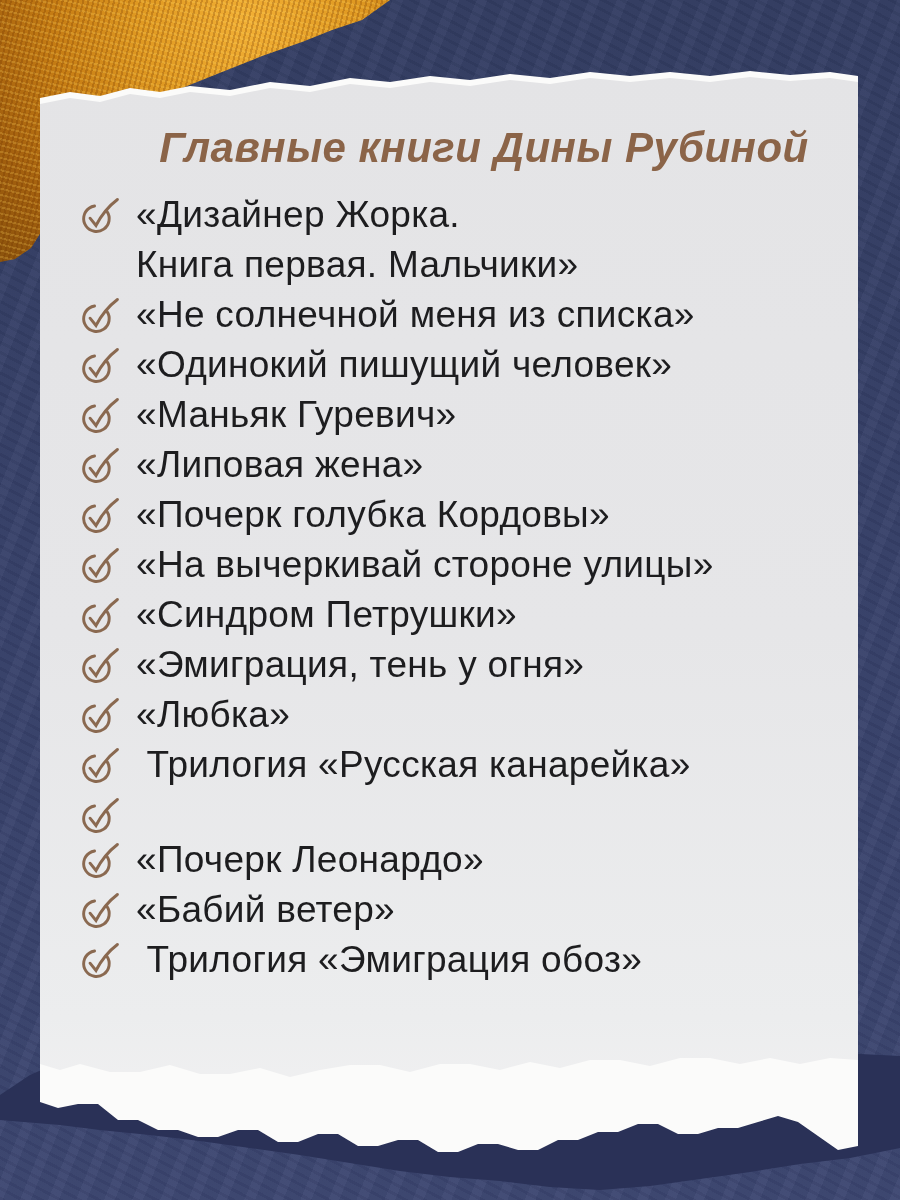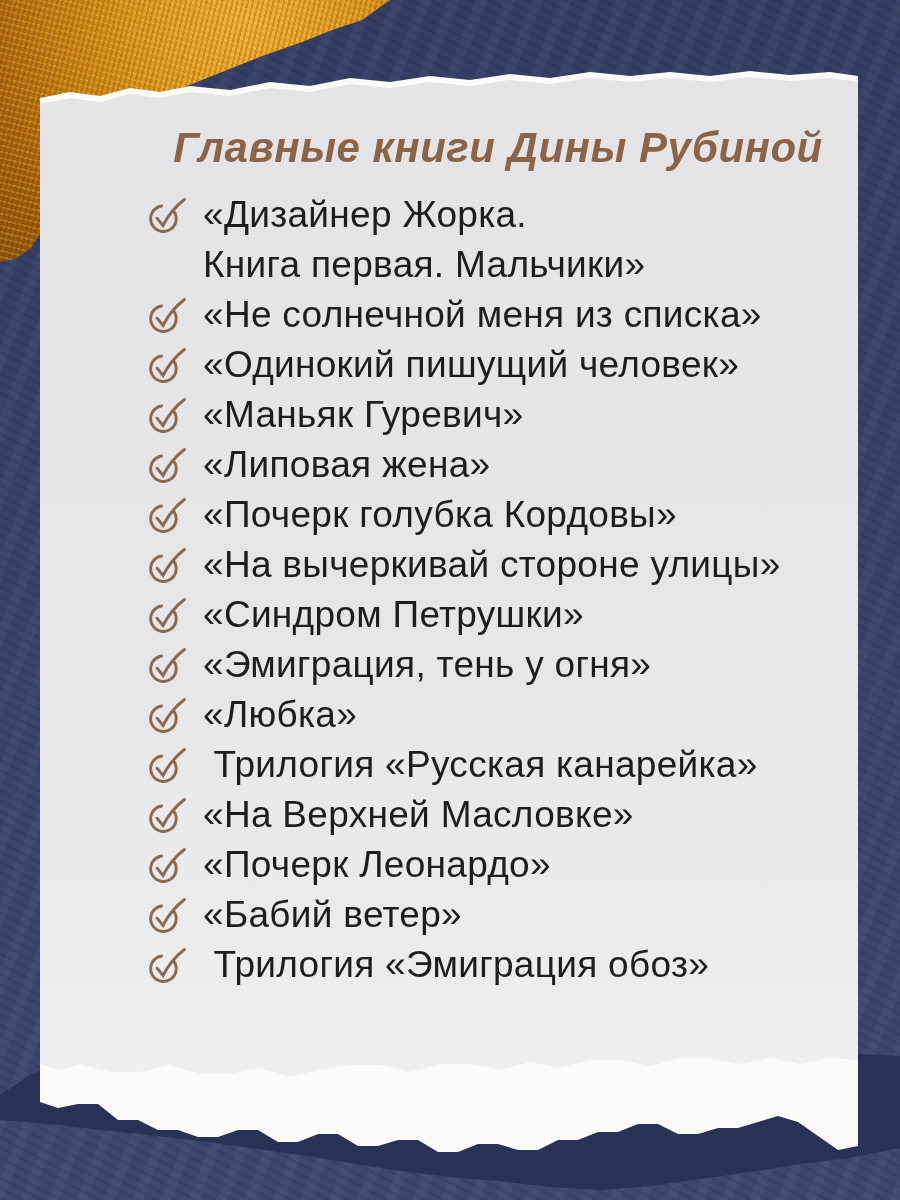--- a/index.html
+++ b/index.html
@@ -48,27 +48,27 @@
     position:absolute;left:40px;top:60px;width:818px;height:1040px;z-index:4;
     background:linear-gradient(180deg,#e4e4e6 0%,#e6e6e8 55%,#ecedee 92%,#f0f0f1 100%);
     clip-path:polygon(0px 44px,30px 38px,60px 42px,90px 34px,120px 38px,150px 32px,190px 36px,
       230px 28px,270px 32px,310px 24px,350px 28px,390px 22px,430px 26px,470px 20px,510px 24px,
       550px 18px,590px 22px,630px 18px,670px 22px,710px 17px,750px 21px,790px 18px,818px 22px,
       818px 1000px,790px 998px,760px 1004px,730px 998px,700px 1004px,670px 998px,640px 998px,
       610px 1006px,580px 1000px,550px 1000px,520px 1008px,490px 1002px,460px 1010px,430px 1004px,
       400px 1004px,370px 1012px,340px 1005px,310px 1005px,280px 1010px,250px 1017px,220px 1008px,
       190px 1014px,160px 1014px,130px 1005px,100px 1012px,70px 1012px,40px 1004px,20px 1010px,0px 1004px);
   }
-  .content{position:absolute;left:54px;top:0;width:818px;height:1188px;z-index:5;padding-top:122px;box-sizing:border-box;}
+  .content{position:absolute;left:40px;top:0;width:818px;height:1188px;z-index:5;padding-top:122px;box-sizing:border-box;}
   h1.title{
     margin:0 0 16px 0;padding-left:70px;text-align:center;
     font-size:42px;line-height:52px;font-weight:bold;font-style:italic;
     color:#8b6448;letter-spacing:0.5px;
   }
-  ul.books{list-style:none;margin:0;padding:0 30px 0 93px;}
+  ul.books{list-style:none;margin:0;padding:0 30px 0 40px;}
   li.book{display:flex;align-items:flex-start;margin:0;}
   .check{width:42px;height:40px;flex:0 0 42px;margin-top:5px;margin-right:14px;}
   .book-text{
     white-space:pre-wrap;font-size:37px;line-height:50px;color:#1d1d1f;
     letter-spacing:0.3px;
   }
 </style>
 </head>
 <body>
 
@@ -156,21 +156,20 @@
       <li class="book">
         <svg class="check" viewBox="0 0 46 40">
             <use href="#ck"></use>
           </svg>
         <span class="book-text"> Трилогия «Русская канарейка»</span>
       </li>
       <li class="book">
         <svg class="check" viewBox="0 0 46 40">
             <use href="#ck"></use>
           </svg>
-        <span class="book-text">«На Верхней Масловке»</span>
       </li>
       <li class="book">
         <svg class="check" viewBox="0 0 46 40">
             <use href="#ck"></use>
           </svg>
         <span class="book-text">«Почерк Леонардо»</span>
       </li>
       <li class="book">
         <svg class="check" viewBox="0 0 46 40">
             <use href="#ck"></use>

